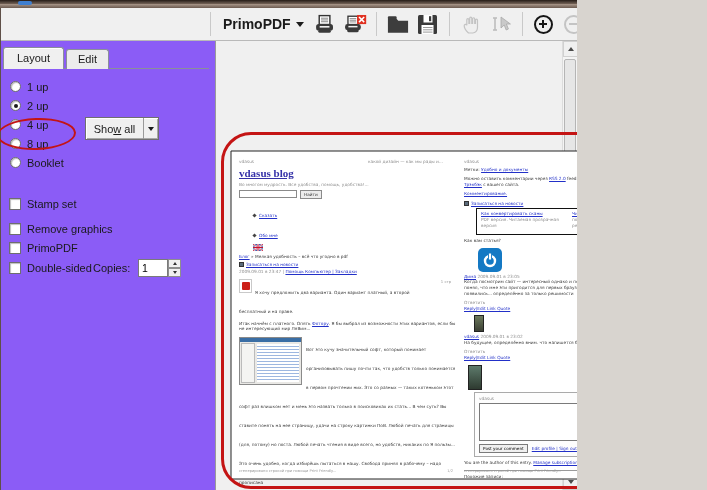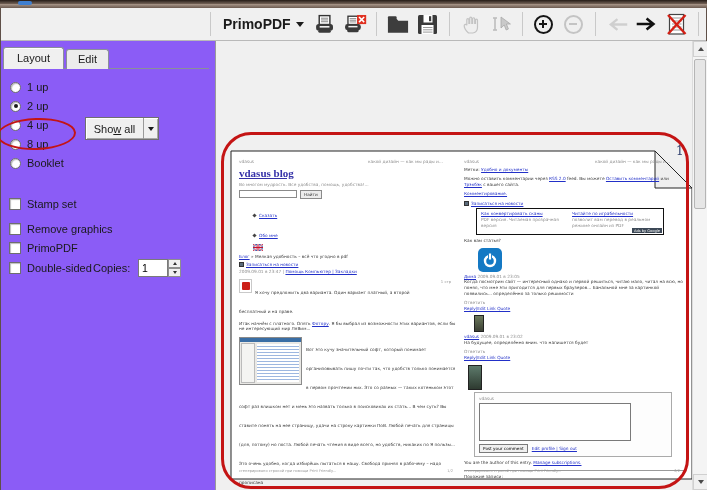--- a/index.html
+++ b/index.html
@@ -1,17 +1,17 @@
 <!DOCTYPE html>
 <html><head>
 <meta charset="utf-8">
 <style>
   html,body{margin:0;padding:0;background:#d8d4cf;}
   *{box-sizing:border-box;}
-  .window{position:relative;width:707px;height:490px;background:#f0f0f0;overflow:hidden;
+  .window{position:relative;width:577px;height:490px;background:#f0f0f0;overflow:hidden;
           font-family:"Liberation Sans",sans-serif;box-shadow:inset 1px 0 #5f5048, inset -1px 0 #5f5048;}
   
   .glass{position:absolute;left:0;top:0;width:707px;height:8px;
          background:linear-gradient(180deg,#241b16,#6d5c51 45%,#a39184 55%,#6b5a50 100%);}
   .glass-dot{position:absolute;left:18px;top:1px;width:14px;height:4px;border-radius:3px;background:#3f7fd0;}
   
   .toolbar{position:absolute;left:1px;top:8px;width:705px;height:33px;background:#f0f0f0;
            border-bottom:1px solid #b9b9b9;display:flex;align-items:center;}
   .tsep{width:1px;height:24px;background:#c9c9c9;margin:0 6px;flex:0 0 1px;}
   .tbtn{display:flex;align-items:center;justify-content:center;height:28px;min-width:30px;
@@ -29,21 +29,21 @@
   .ci-gray .h{background:#c4c4c4;}
   
   .sidebar{position:absolute;left:1px;top:41px;width:215px;height:449px;background:#8b5cf6;
            border-right:1px solid #9a9a9a;font-size:11px;color:#1a1a1a;}
   .tabs{position:absolute;left:2px;top:6px;display:flex;align-items:flex-end;}
   .tab{border:1px solid #8a8f99;border-bottom:none;border-radius:3px 3px 0 0;background:#ececec;
        padding:3px 11px 4px;margin-right:2px;cursor:pointer;font-size:11px;}
   .tab.active{background:#f0f0f0;padding:4px 13px 5px;position:relative;z-index:2;
               box-shadow:inset 0 1px #fff;}
   .tabline{position:absolute;left:2px;top:27px;width:206px;border-top:1px solid #8a8f99;}
-  .radio-row{position:absolute;left:9px;display:flex;align-items:center;gap:6px;cursor:pointer;}
+  .radio-row{position:absolute;left:9px;display:flex;gap:6px;cursor:pointer;}
   .radio{width:11px;height:11px;border-radius:50%;background:#fff;border:1px solid #6e6e6e;
          box-shadow:inset 1px 1px 1px #bdbdbd;position:relative;flex:0 0 11px;}
   .radio.sel::after{content:"";position:absolute;left:2.5px;top:2.5px;width:4px;height:4px;
                     border-radius:50%;background:#1a1a1a;}
   .red-oval{position:absolute;border:2.5px solid #c41414;border-radius:50%;pointer-events:none;}
   .oval-2up{left:-4px;top:77px;width:79px;height:32px;transform:rotate(-2deg);z-index:5;}
   .showall{position:absolute;left:84px;top:76px;width:74px;height:23px;background:#f0f0f0;
            border:1px solid #707070;box-shadow:inset 1px 1px #fff, inset -1px -1px #a8a8a8;
            display:flex;align-items:center;cursor:pointer;}
   .showall .lbl{flex:1;text-align:center;font-size:11px;}

